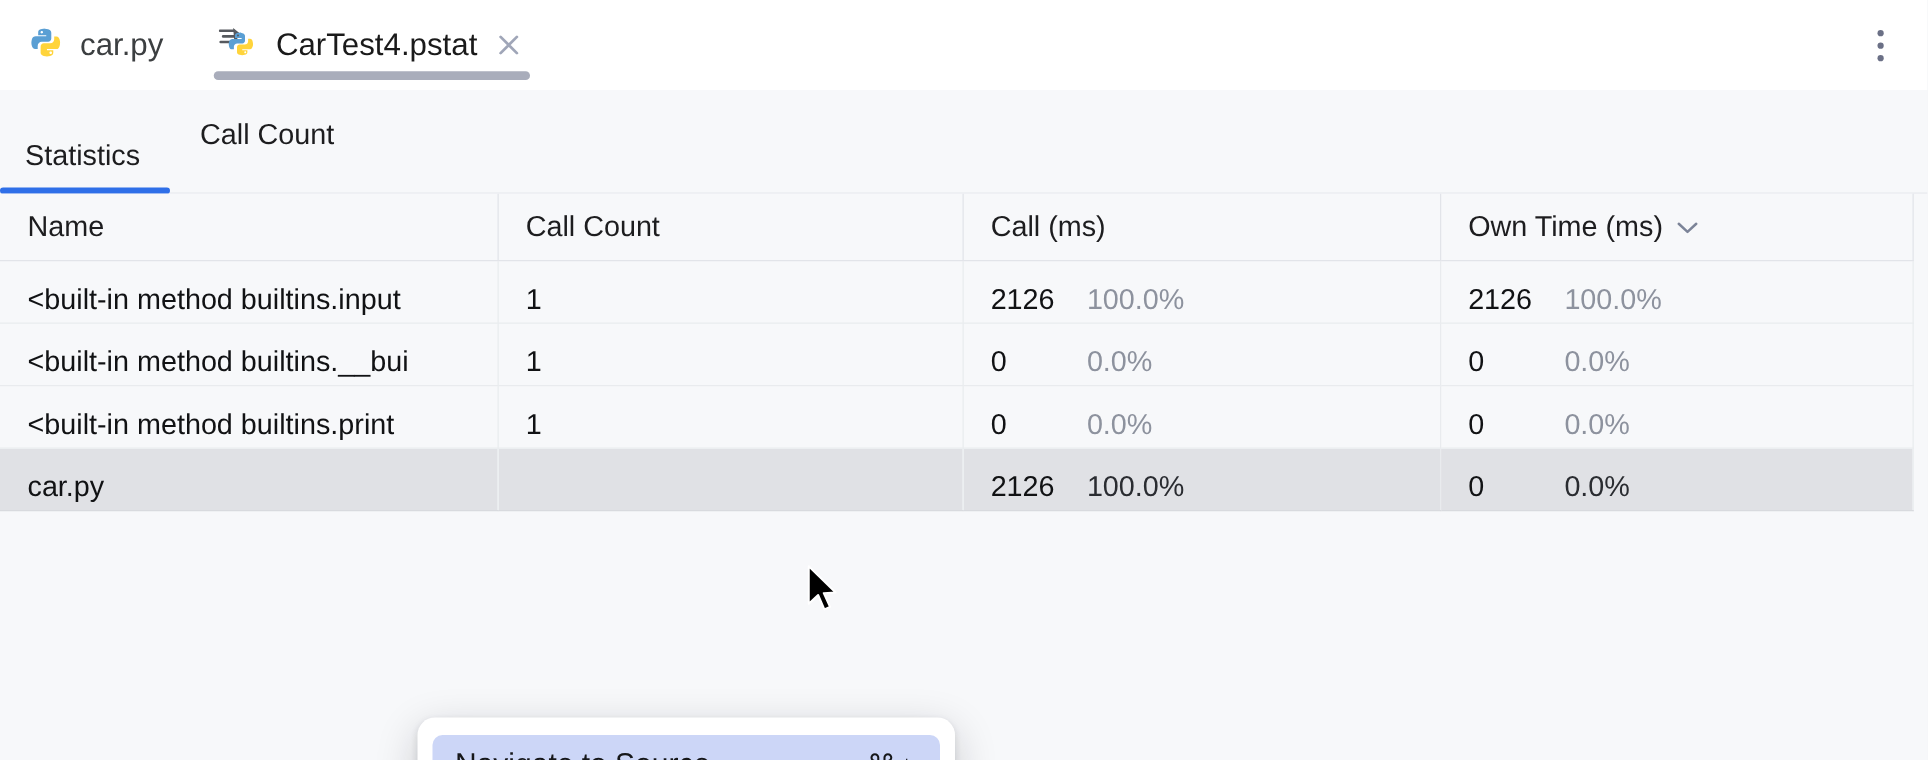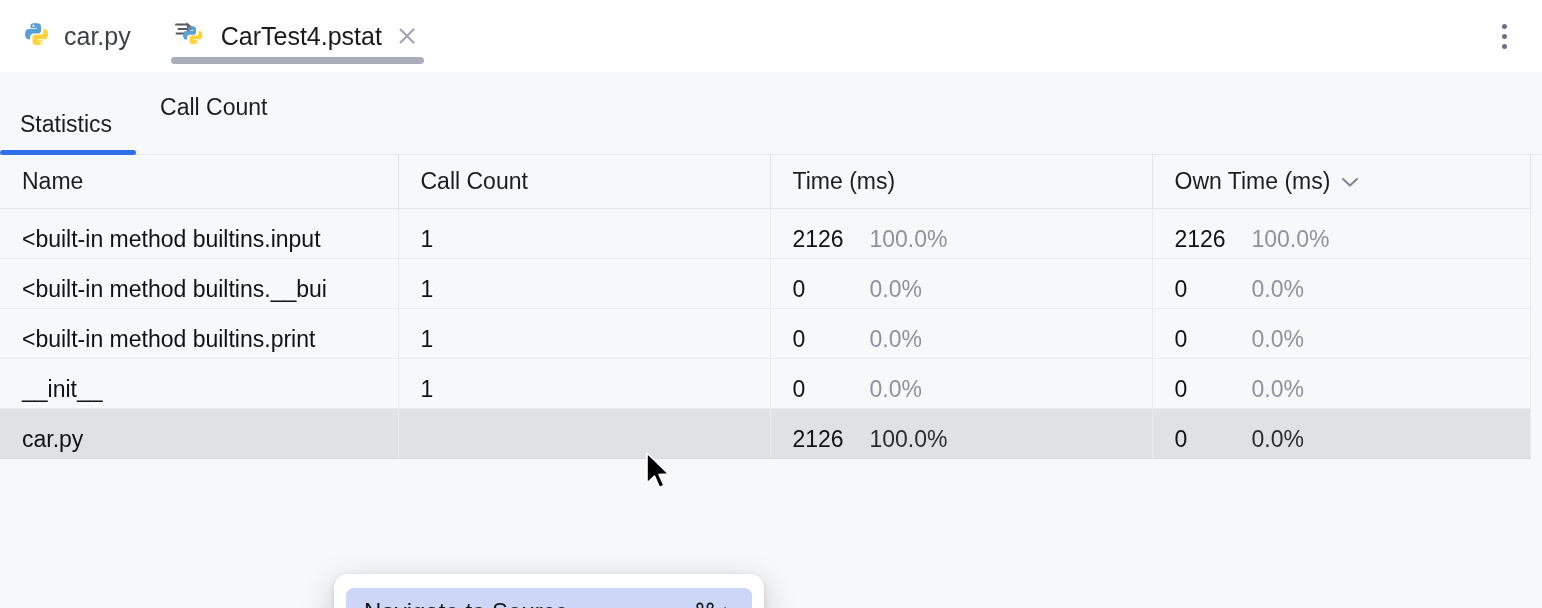--- a/index.html
+++ b/index.html
@@ -311,21 +311,21 @@
             <span>Name</span>
           </div>
         </th>
         <th>
           <div class="th-inner">
             <span>Call Count</span>
           </div>
         </th>
         <th>
           <div class="th-inner">
-            <span>Time (ms)</span>
+            <span>Call (ms)</span>
           </div>
         </th>
         <th>
           <div class="th-inner">
             <span>Own Time (ms)</span>
             <span class="sort-caret">
               <svg width="20" height="14" viewBox="0 0 20 14" aria-hidden="true">
                 <path d="M3 4 L10 10.5 L17 4" fill="none" stroke="#7c8498" stroke-width="2" stroke-linecap="round" stroke-linejoin="round"></path>
               </svg>
             </span>
@@ -361,30 +361,20 @@
         <td>&lt;built-in method builtins.print</td>
         <td>1</td>
         <td>
           <span class="cell-num">0</span><span class="cell-pct">0.0%</span>
         </td>
         <td>
           <span class="cell-num">0</span><span class="cell-pct">0.0%</span>
         </td>
       </tr>
 
-      <tr class="row">
-        <td>__init__</td>
-        <td>1</td>
-        <td>
-          <span class="cell-num">0</span><span class="cell-pct">0.0%</span>
-        </td>
-        <td>
-          <span class="cell-num">0</span><span class="cell-pct">0.0%</span>
-        </td>
-      </tr>
 
       <tr class="row selected">
         <td>car.py</td>
         <td></td>
         <td>
           <span class="cell-num">2126</span><span class="cell-pct">100.0%</span>
         </td>
         <td>
           <span class="cell-num">0</span><span class="cell-pct">0.0%</span>
         </td>

